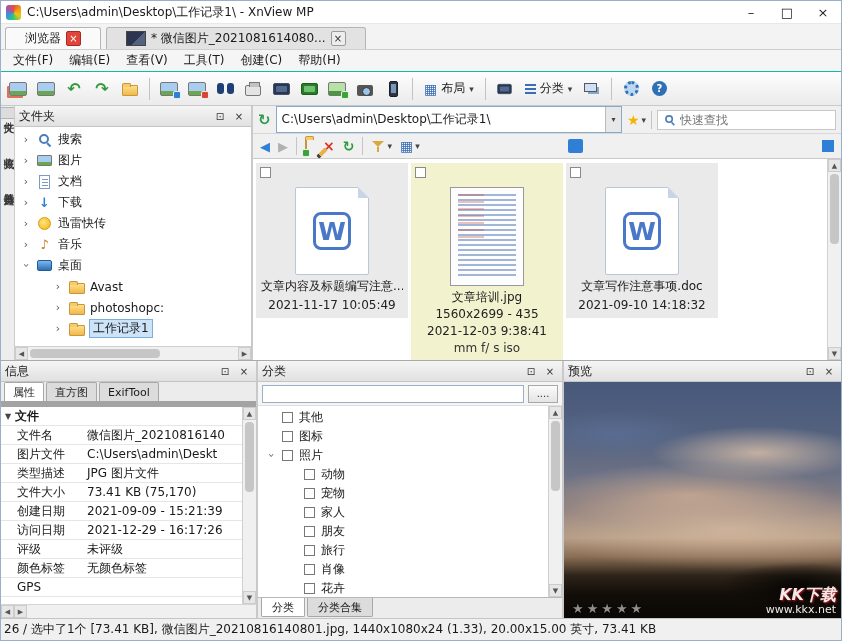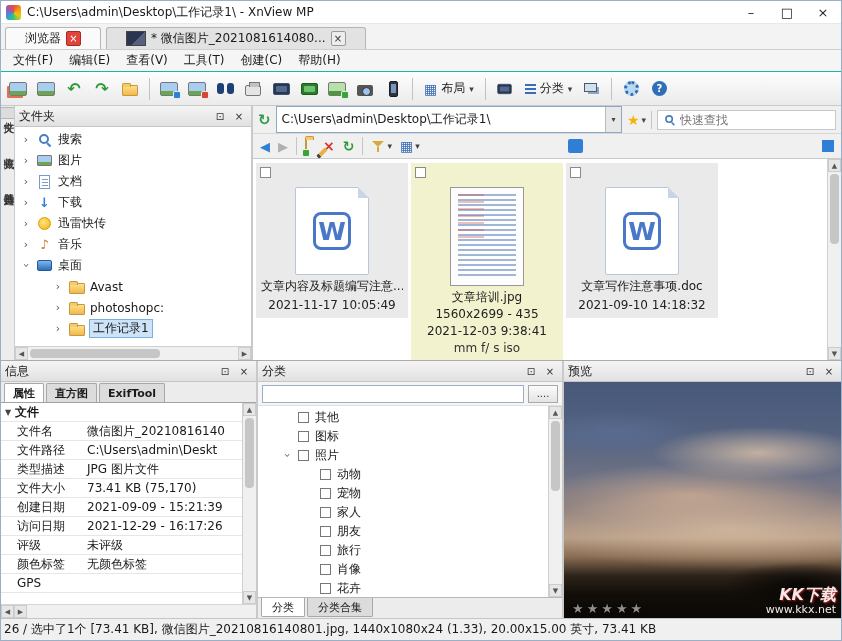--- a/index.html
+++ b/index.html
@@ -135,38 +135,38 @@
 .jpgthumb{width:74px;height:116px;background:#fdfdfd;border:1px solid #999;position:relative;overflow:hidden;}
 .jpgthumb::before{content:"";position:absolute;left:7px;right:7px;top:6px;bottom:6px;background:repeating-linear-gradient(180deg,rgba(70,110,180,.5) 0 2px,transparent 2px 5px);}
 .jpgthumb::after{content:"";position:absolute;left:7px;width:26px;top:6px;bottom:42px;background:repeating-linear-gradient(180deg,rgba(200,80,60,.35) 0 2px,transparent 2px 7px);}
 .vscroll{flex:0 0 13px;background:#f0f0f0;border-left:1px solid #d0d0d0;display:flex;flex-direction:column;align-items:center;}
 .vtrack{flex:1;width:100%;display:flex;flex-direction:column;align-items:center;padding:2px 0;}
 .vthumb{width:9px;height:70px;background:#c6c6c6;border-radius:4px;}
 
 
 .bottom{flex:0 0 258px;display:flex;border-top:1px solid #aaa;overflow:hidden;}
 .info-panel{flex:0 0 257px;display:flex;flex-direction:column;border-right:2px solid #c9c9c9;overflow:hidden;}
-.ptabs{flex:0 0 21px;display:flex;align-items:flex-end;background:#ececec;padding-left:3px;gap:2px;border-bottom:1px solid #a3a3a3;font-weight:bold;}
+.ptabs{flex:0 0 21px;display:flex;align-items:flex-end;background:#ececec;padding-left:3px;gap:2px;border-bottom:6px solid #a3a3a3;}
 .ptab{height:19px;padding:0 8px;display:flex;align-items:center;background:#dcdcdc;border:1px solid #a8a8a8;border-bottom:none;border-radius:2px 2px 0 0;font-size:11px;}
 .ptab.active{background:#fff;}
 .info-body{flex:1;display:flex;overflow:hidden;background:#fff;}
 .itable{flex:1;overflow:hidden;}
 .irow{display:flex;height:19px;border-bottom:1px solid #e6e6e6;align-items:center;overflow:hidden;}
 .irow.section{font-weight:bold;}
 .sec-arrow{width:14px;text-align:center;font-size:8px;color:#444;}
 .ilabel{width:82px;padding-left:16px;white-space:nowrap;overflow:hidden;}
 .irow.section .ilabel{width:auto;padding-left:0;}
 .ivalue{flex:1;padding-left:4px;white-space:nowrap;overflow:hidden;}
 .ihscroll{flex:0 0 12px;background:#f0f0f0;border-top:1px solid #d5d5d5;display:flex;align-items:center;}
 
 .cat-panel{flex:0 0 306px;display:flex;flex-direction:column;border-right:2px solid #c9c9c9;overflow:hidden;background:#fff;}
 .cat-filter{flex:0 0 24px;display:flex;align-items:center;gap:4px;padding:2px 4px;background:#f5f5f5;border-bottom:1px solid #e0e0e0;}
 .cat-input{flex:1;height:18px;border:1px solid #9ab0c8;background:#fff;font-family:inherit;font-size:12px;padding:0 3px;min-width:0;}
 .cat-btn{flex:0 0 30px;height:18px;border:1px solid #a8a8a8;background:linear-gradient(#fbfbfb,#e4e4e4);font-size:10px;display:flex;align-items:center;justify-content:center;color:#333;}
-.cat-body{flex:1;display:flex;overflow:hidden;padding-left:16px;}
+.cat-body{flex:1;display:flex;overflow:hidden;}
 .cat-tree{flex:1;overflow:hidden;padding-top:2px;}
 .crow{height:19px;display:flex;align-items:center;gap:6px;padding-left:24px;}
 .crow.child{padding-left:46px;}
 .crow .exp{margin-left:-16px;}
 .ccb{width:11px;height:11px;border:1px solid #777;background:#fff;flex:0 0 11px;}
 .btabs{flex:0 0 21px;display:flex;align-items:flex-start;background:#ececec;padding-left:3px;gap:2px;border-top:1px solid #b8b8b8;}
 .btab{height:19px;padding:0 10px;display:flex;align-items:center;background:#dcdcdc;border:1px solid #a8a8a8;border-top:none;border-radius:0 0 2px 2px;font-size:11px;}
 .btab.active{background:#fff;}
 
 .prev-panel{flex:1;display:flex;flex-direction:column;overflow:hidden;}
@@ -478,21 +478,21 @@
         <div class="itable">
           <div class="irow section">
             <span class="sec-arrow">▼</span>
             <span class="ilabel">文件</span>
           </div>
           <div class="irow">
               <span class="ilabel">文件名</span>
               <span class="ivalue">微信图片_20210816140</span>
             </div>
           <div class="irow">
-              <span class="ilabel">文件路径</span>
+              <span class="ilabel">图片文件</span>
               <span class="ivalue">C:\Users\admin\Deskt</span>
             </div>
           <div class="irow">
               <span class="ilabel">类型描述</span>
               <span class="ivalue">JPG 图片文件</span>
             </div>
           <div class="irow">
               <span class="ilabel">文件大小</span>
               <span class="ivalue">73.41 KB (75,170)</span>
             </div>

